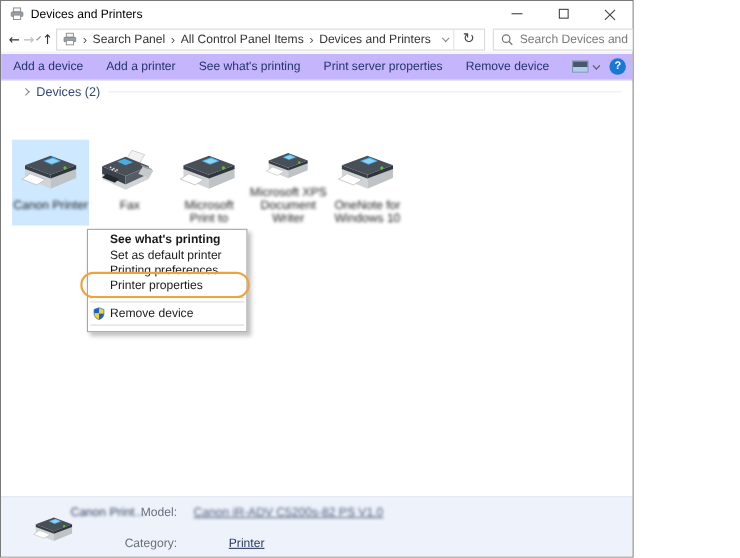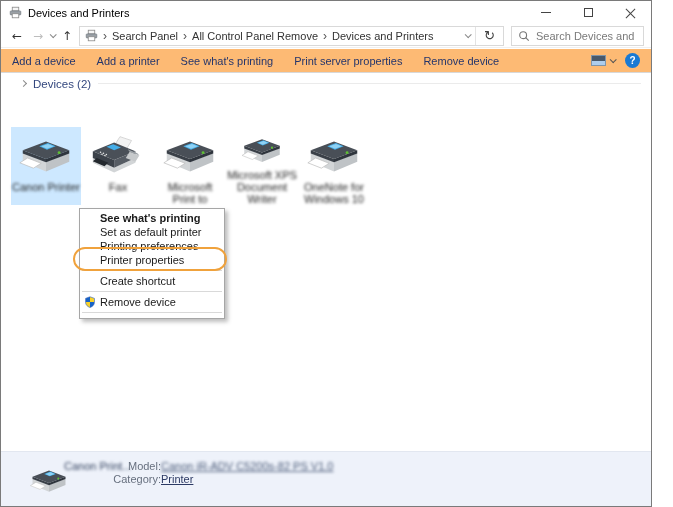--- a/index.html
+++ b/index.html
@@ -1,17 +1,17 @@
 <!DOCTYPE html>
 <html><head>
 <meta charset="utf-8">
 <style>
   * { margin:0; padding:0; box-sizing:border-box; }
   html,body { width:673px; height:507px; background:#fff; font-family:"Liberation Sans","DejaVu Sans",sans-serif; }
-  .window { position:relative; width:652px; height:507px; background:#fff; border:1px solid #7a7a7a; overflow:hidden; }
+  .window { position:relative; width:576px; height:507px; background:#fff; border:1px solid #7a7a7a; overflow:hidden; }
 
   
   .titlebar { position:absolute; top:0; left:0; right:0; height:23px; display:flex; align-items:center; padding-left:8px; gap:6px; background:#fff; }
   .titlebar .title { font-size:11px; color:#000; }
   .winbtns { margin-left:auto; display:flex; height:23px; }
   .winbtn { width:42px; height:23px; display:flex; align-items:center; justify-content:center; position:relative; }
   .glyph-min { width:10px; height:1px; background:#444; display:block; }
   .glyph-max { width:9px; height:9px; border:1px solid #444; display:block; }
   .glyph-close { position:relative; width:11px; height:11px; display:block; }
   .glyph-close::before,.glyph-close::after { content:""; position:absolute; left:5px; top:0; width:1px; height:13px; background:#444; }
@@ -29,21 +29,21 @@
   .crumb-sep { color:#555; font-size:12px; line-height:10px; }
   .crumb { white-space:nowrap; }
   .crumbbox .spacer { flex:1; }
   .vline { width:1px; height:18px; background:#e3e3e3; }
   .refreshico { font-family:"DejaVu Sans",sans-serif; font-size:13px; color:#444; padding:0 3px; }
   .searchbox { width:133px; height:20px; border:1px solid #d9d9d9; display:flex; align-items:center; gap:6px; padding:0 6px; margin-left:4px; background:#fff; }
   .searchbox input { border:none; outline:none; flex:1; min-width:0; font-size:11px; color:#333; font-family:"Liberation Sans","DejaVu Sans",sans-serif; }
   .searchbox input::placeholder { color:#7a7a7a; }
 
   
-  .toolbar { position:absolute; top:48px; left:0; right:0; height:24px; display:flex; align-items:center; padding:0 11px; gap:21px; background:#fdba74; border-bottom:1px solid #d8d8d8; }
+  .toolbar { position:absolute; top:48px; left:0; right:0; height:24px; display:flex; align-items:center; padding:0 11px; gap:21px; background:#c4b5fd; border-bottom:1px solid #d8d8d8; }
   .toolbtn { font-size:11px; color:#24356b; white-space:nowrap; }
   .toolbar-right { margin-left:auto; display:flex; align-items:center; gap:10px; }
   .viewbtn { display:flex; align-items:center; gap:4px; }
   .viewico { width:15px; height:11px; border:1px solid #7f94a8; display:flex; flex-direction:column; }
   .viewico .vt { flex:1; background:#48586a; }
   .viewico .vb { flex:1; background:#aecdec; }
   .helpico { width:15px; height:15px; border-radius:50%; background:#1979d3; color:#fff; font-size:10px; font-weight:bold; display:flex; align-items:center; justify-content:center; }
 
   
   .content { position:absolute; top:73px; left:0; right:0; bottom:55px; background:#fff; overflow:hidden; }
@@ -66,23 +66,23 @@
   .msep { border-top:1px solid #d9d9d9; margin:3px 2px; }
 
   .annotation-ellipse { position:absolute; left:72px; top:173px; width:154px; height:24px; border:2.5px solid #f0a23c; border-radius:12px; z-index:6; pointer-events:none; }
 
   
   .details { position:absolute; left:0; right:0; bottom:0; height:55px; background:#eef2fa; border-top:1px solid #e2e7f0; }
   .details .bigicon { position:absolute; left:26px; top:13px; width:44px; height:33px; }
   .dev-name { position:absolute; left:63px; top:8px; font-size:11px; color:#33425f; filter:blur(1.4px); white-space:nowrap; }
   .drow { position:absolute; left:100px; display:flex; font-size:11px; }
   .dlabel { width:60px; text-align:right; color:#67707f; }
-  .dvalue { margin-left:0; color:#2c3a64; white-space:nowrap;text-decoration:underline; }
+  .dvalue { margin-left:15px; color:#2c3a64; white-space:nowrap;text-decoration:underline; }
   .dvalue.blur { filter:blur(1.4px); color:#4a5a78; }
-  .r1 { top:8px; } .r2 { top:21px; } .r3 { top:34px; }
+  .r1 { top:8px; } .r2 { top:36px;gap:32px; } .r3 { top:34px; }
 </style>
 </head>
 <body>
 
 <svg width="0" height="0" style="position:absolute">
   <defs>
     <g id="printerIcon">
       <polygon points="8,19 8,28 32,38 32,28" fill="#d2d5d7"></polygon>
       <polygon points="32,28 56,19 56,28 32,38" fill="#bfc3c6"></polygon>
       <polygon points="8,16 32,7 56,16 32,25" fill="#494f57"></polygon>
@@ -145,21 +145,21 @@
     <span class="navico disabled">→</span>
     <span class="chev down"></span>
     <span class="navico">↑</span>
     <div class="crumbbox">
       <svg viewBox="0 0 16 16" width="13" height="13">
           <use href="#miniPrinter"></use>
         </svg>
       <span class="crumb-sep">›</span>
       <span class="crumb">Search Panel</span>
       <span class="crumb-sep">›</span>
-      <span class="crumb">All Control Panel Remove</span>
+      <span class="crumb">All Control Panel Items</span>
       <span class="crumb-sep">›</span>
       <span class="crumb">Devices and Printers</span>
       <span class="spacer"></span>
       <span class="chev down"></span>
       <span class="vline"></span>
       <span class="refreshico">↻</span>
     </div>
     <div class="searchbox">
       <svg width="12" height="12" viewBox="0 0 14 14">
         <circle cx="6" cy="6" r="4" fill="none" stroke="#777" stroke-width="1.3"></circle>
@@ -236,23 +236,20 @@
       <div class="mi">
           <span>Set as default printer</span>
         </div>
       <div class="mi">
           <span>Printing preferences</span>
         </div>
       <div class="mi">
           <span>Printer properties</span>
         </div>
       <div class="msep"></div>
-      <div class="mi">
-          <span>Create shortcut</span>
-        </div>
       <div class="msep"></div>
       <div class="mi">
         <svg class="gut-ico" viewBox="0 0 16 16">
           <g clip-path="url(#shieldClip)">
             <rect x="0" y="0" width="8" height="8" fill="#1763c6"></rect>
             <rect x="8" y="0" width="8" height="8" fill="#f8d22a"></rect>
             <rect x="0" y="8" width="8" height="8" fill="#f8d22a"></rect>
             <rect x="8" y="8" width="8" height="8" fill="#1763c6"></rect>
           </g>
           <path d="M8 1 L14 3.2 V8 C14 11.9 11.3 14.2 8 15.3 C4.7 14.2 2 11.9 2 8 V3.2 Z" fill="none" stroke="#2a5bb8" stroke-width="0.8"></path>

